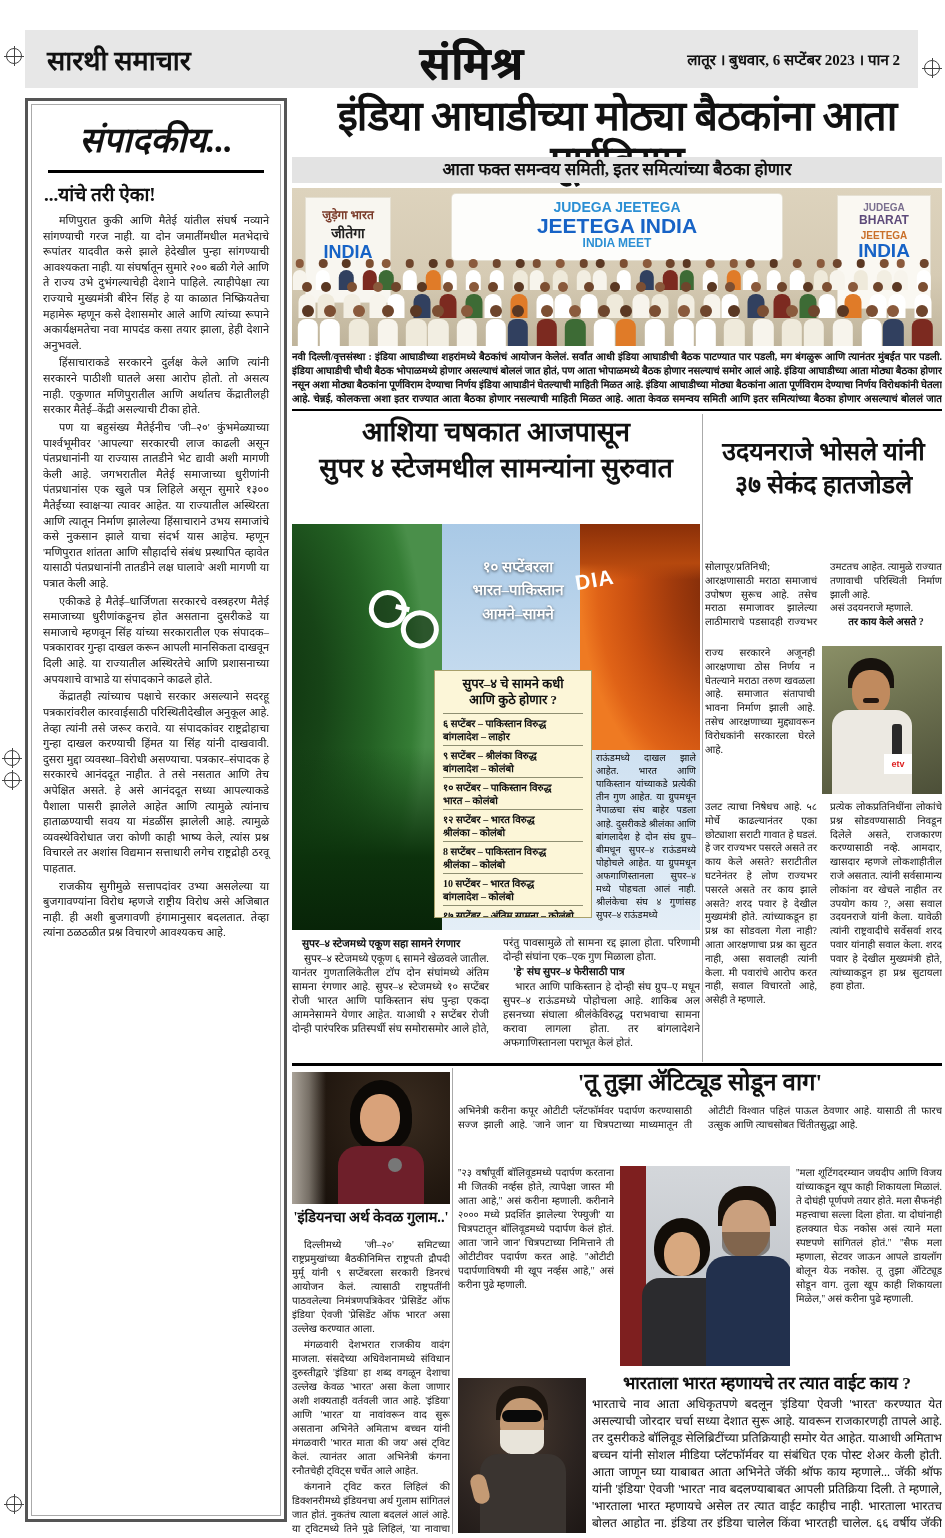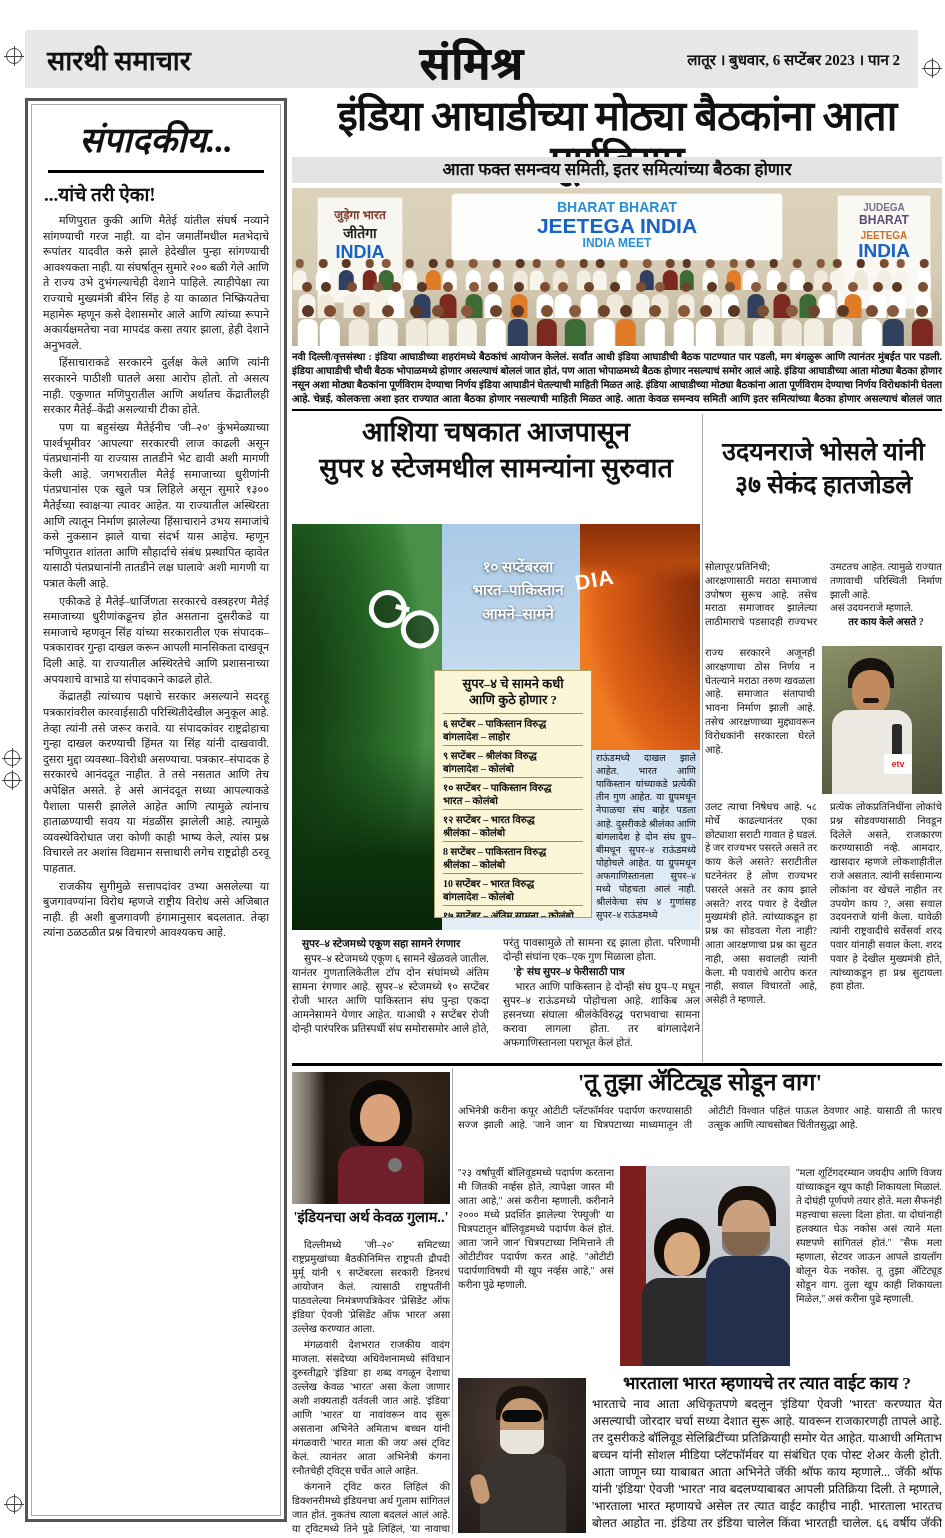--- a/index.html
+++ b/index.html
@@ -34,21 +34,21 @@
              font-size:41px;font-weight:900;line-height:1.1;letter-spacing:-1px;}
   .lead-subbar{position:absolute;left:292px;top:157px;width:650px;height:26px;background:#e3e3e3;
                text-align:center;font-size:17px;font-weight:800;line-height:26px;}
   .photo1{position:absolute;left:292px;top:188px;width:650px;height:158px;overflow:hidden;
           background:linear-gradient(180deg,#ddd3bd 0%,#d6cbb4 55%,#bfb49b 100%);}
   .banner-c{position:absolute;left:50%;transform:translateX(-50%);top:6px;width:330px;height:66px;
             background:#fdfdfb;border-radius:4px;text-align:center;box-shadow:0 0 0 1px #e5e0d2;}
   .banner-c .b1{font-family:"Liberation Sans",sans-serif;font-size:14px;font-weight:800;color:#2b8fd4;margin-top:5px;}
   .banner-c .b2{font-family:"Liberation Sans",sans-serif;font-size:21px;font-weight:900;color:#1763c6;line-height:1;}
   .banner-c .b3{font-family:"Liberation Sans",sans-serif;font-size:12px;font-weight:800;color:#2b8fd4;}
-  .banner-l{position:absolute;left:26px;top:10px;width:84px;height:104px;background:#f8f6f0;text-align:center;
+  .banner-l{position:absolute;left:14px;top:10px;width:84px;height:104px;background:#f8f6f0;text-align:center;
             box-shadow:0 0 0 1px #e5e0d2;}
   .banner-l .l1{font-size:12px;font-weight:800;color:#7a3b2a;margin-top:8px;}
   .banner-l .l2{font-size:14px;font-weight:900;color:#222;}
   .banner-l .l3{font-family:"Liberation Sans",sans-serif;font-size:18px;font-weight:900;color:#1763c6;}
   .banner-r{position:absolute;right:12px;top:8px;width:92px;height:112px;background:#faf8f2;text-align:center;
             box-shadow:0 0 0 1px #e5e0d2;font-family:"Liberation Sans",sans-serif;}
   .banner-r .r1{font-size:10px;font-weight:800;color:#7a6f8f;margin-top:6px;}
   .banner-r .r2{font-size:12px;font-weight:900;color:#5d4a7a;}
   .banner-r .r3{font-size:10px;font-weight:800;color:#c9702a;margin-top:3px;}
   .banner-r .r4{font-size:19px;font-weight:900;color:#1763c6;line-height:1;}
@@ -200,21 +200,21 @@
   <h1 class="lead-head">इंडिया आघाडीच्या मोठ्या बैठकांना आता पूर्णविराम</h1>
   <div class="lead-subbar">आता फक्त समन्वय समिती, इतर समित्यांच्या बैठका होणार</div>
 
   <div class="photo1">
     <div class="banner-l">
       <div class="l1">जुड़ेगा भारत</div>
       <div class="l2">जीतेगा</div>
       <div class="l3">INDIA</div>
     </div>
     <div class="banner-c">
-      <div class="b1">BHARAT BHARAT</div>
+      <div class="b1">JUDEGA JEETEGA</div>
       <div class="b2">JEETEGA INDIA</div>
       <div class="b3">INDIA MEET</div>
     </div>
     <div class="banner-r">
       <div class="r1">JUDEGA</div>
       <div class="r2">BHARAT</div>
       <div class="r3">JEETEGA</div>
       <div class="r4">INDIA</div>
     </div>
     <div class="crowd">

